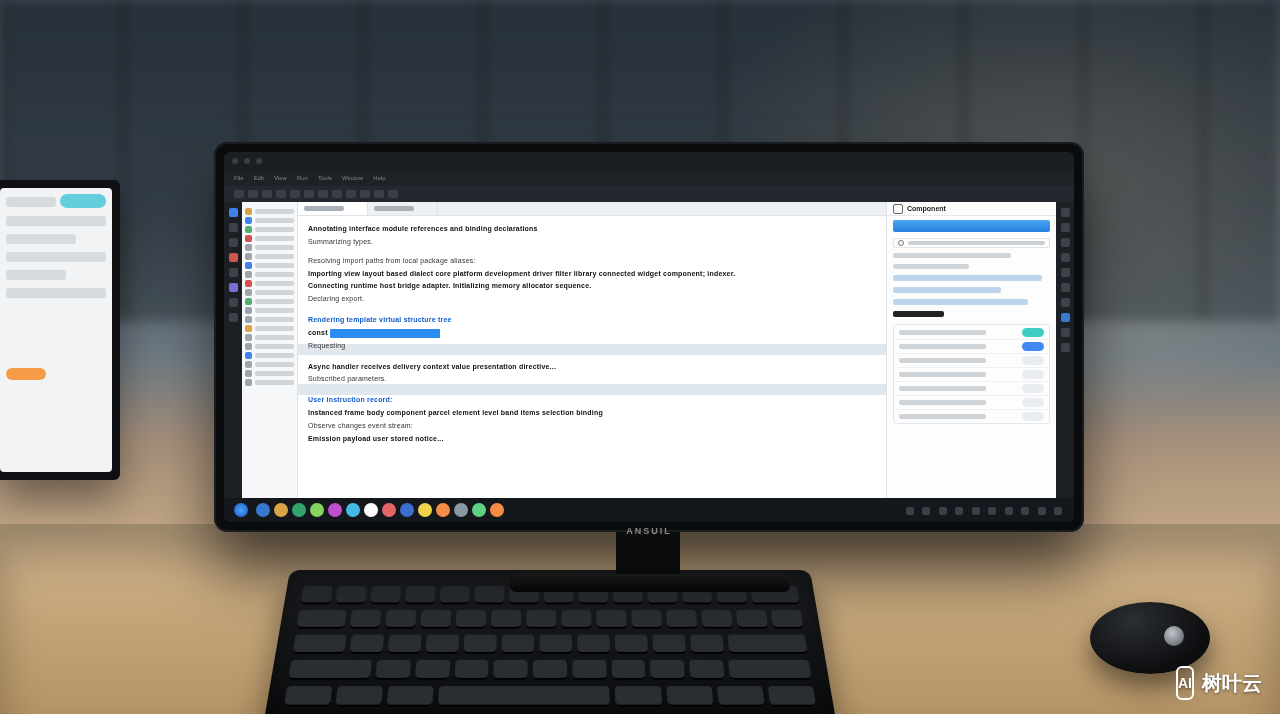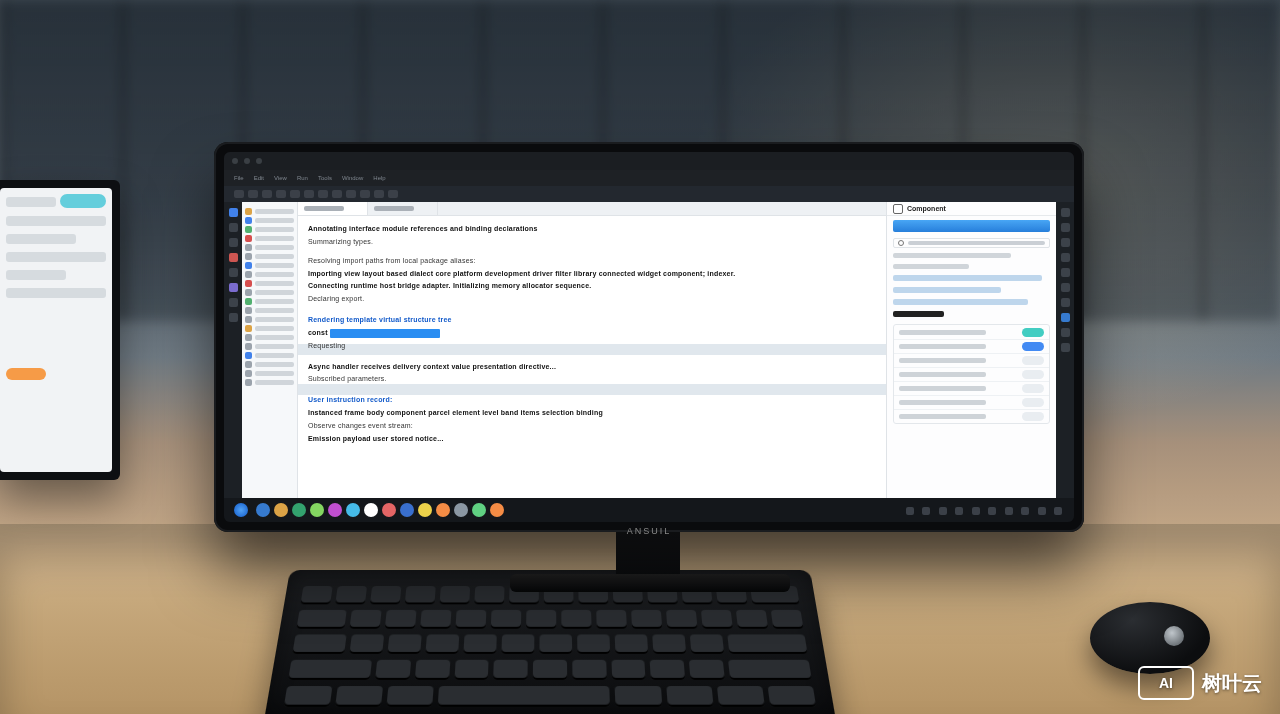--- a/index.html
+++ b/index.html
@@ -29,21 +29,21 @@
   }
 
   
   .watermark {
     position:absolute; right:18px; bottom:14px;
     display:flex; align-items:center; gap:8px;
     color:#fff; font-size:20px; font-weight:600;
     text-shadow:0 1px 3px rgba(0,0,0,.5);
   }
   .watermark .box {
-    width:56px; height:34px; border:2px solid #fff; border-radius:6px;
+    width:18px; height:34px; border:2px solid #fff; border-radius:6px;
     display:flex; align-items:center; justify-content:center; font-size:14px; font-weight:700;
   }
 
   
   .monitor2 {
     position:absolute; left:0; top:180px; width:120px; height:300px;
     background:#0d0f12; border-radius:0 6px 6px 0;
     box-shadow: 0 20px 40px rgba(0,0,0,.4);
     overflow:hidden;
   }
@@ -80,21 +80,21 @@
     background:radial-gradient(circle at 40% 35%, #bfc6cc, #6f767c 70%);}
 
   
   .monitor {
     position:absolute; left:214px; top:142px; width:870px; height:390px;
     background:#0a0b0d; border-radius:14px; padding:10px;
     box-shadow: 0 40px 60px rgba(0,0,0,.55), inset 0 0 0 2px #1a1c1f;
   }
   .stand-neck{position:absolute;left:616px;top:524px;width:64px;height:58px;background:linear-gradient(#1b1d20,#0a0b0d);}
   .stand-base{position:absolute;left:510px;top:574px;width:280px;height:18px;background:linear-gradient(#222,#050607);border-radius:6px;}
-  .brand{position:absolute;left:50%;transform:translateX(-50%);bottom:-4px;color:#888;font-size:9px;letter-spacing:2px;font-weight:400}
+  .brand{position:absolute;left:50%;transform:translateX(-50%);bottom:-4px;color:#888;font-size:9px;letter-spacing:2px;font-weight:700}
 
   .screen {
     width:100%; height:100%; background:#101216; border-radius:6px; display:flex; flex-direction:column; overflow:hidden;
   }
 
   
   .titlebar { height:18px; background:#1b1e22; display:flex; align-items:center; padding:0 8px; gap:6px;}
   .titlebar .dot{width:6px;height:6px;border-radius:50%;background:#3a3f45}
   .menubar { height:16px; background:#1e2126; display:flex; align-items:center; gap:10px; padding:0 10px;}
   .menubar span{color:#7d858e;font-size:6px}

